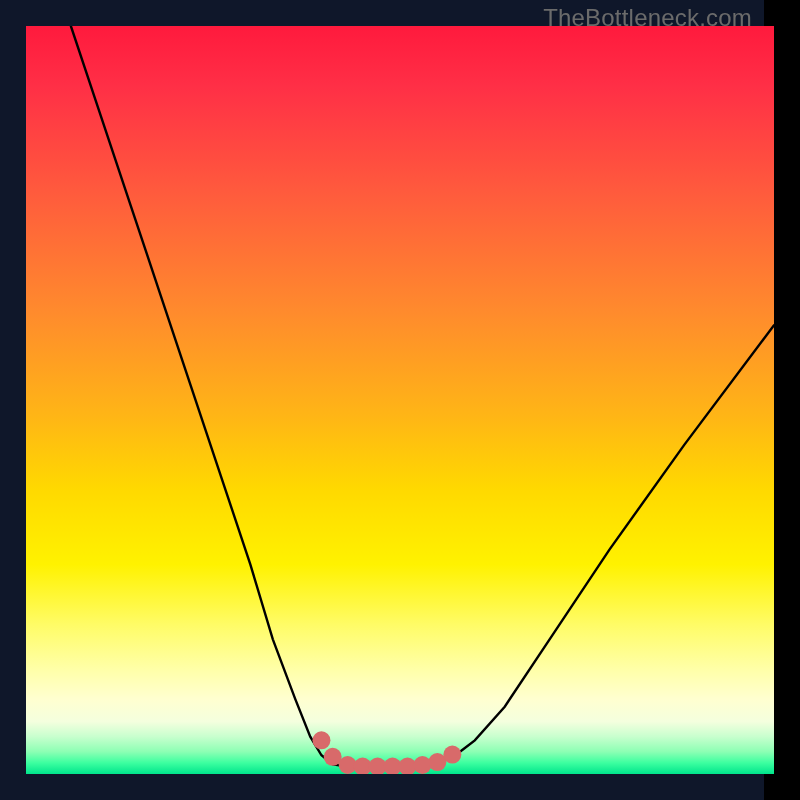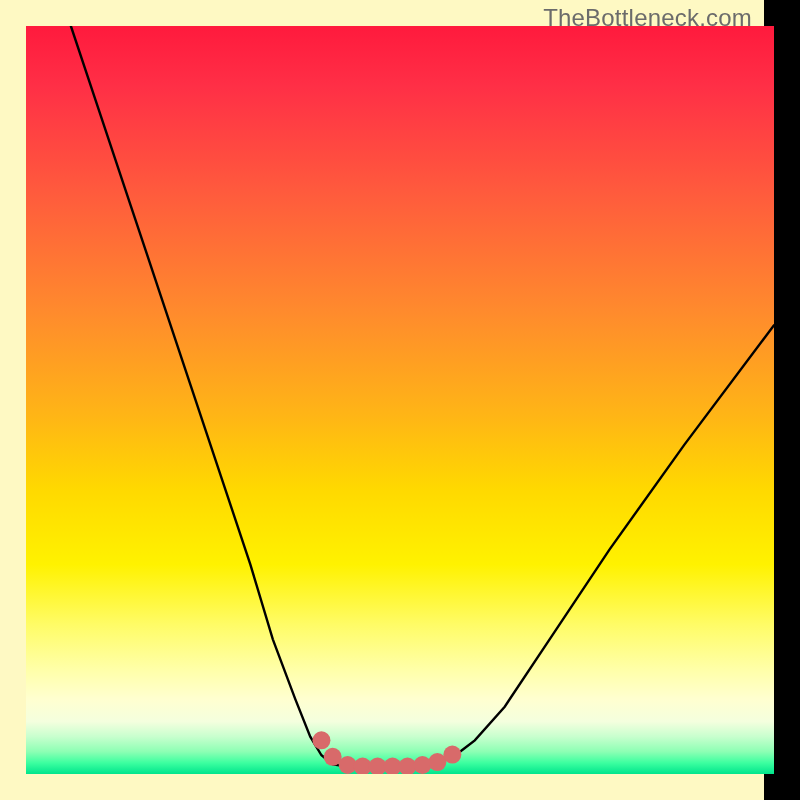--- a/index.html
+++ b/index.html
@@ -10,21 +10,21 @@
     background: #000;
     overflow: hidden;
     font-family: Arial, Helvetica, sans-serif;
   }
   .frame {
     position: absolute;
     left: 0;
     top: 0;
     width: 764px;
     height: 800px;
-    background: #fef9c3;
+    background: #0f172a;
   }
   .plot-area {
     position: absolute;
     left: 26px;
     top: 26px;
     width: 748px;
     height: 748px;
     overflow: hidden;
   }
   .gradient {

